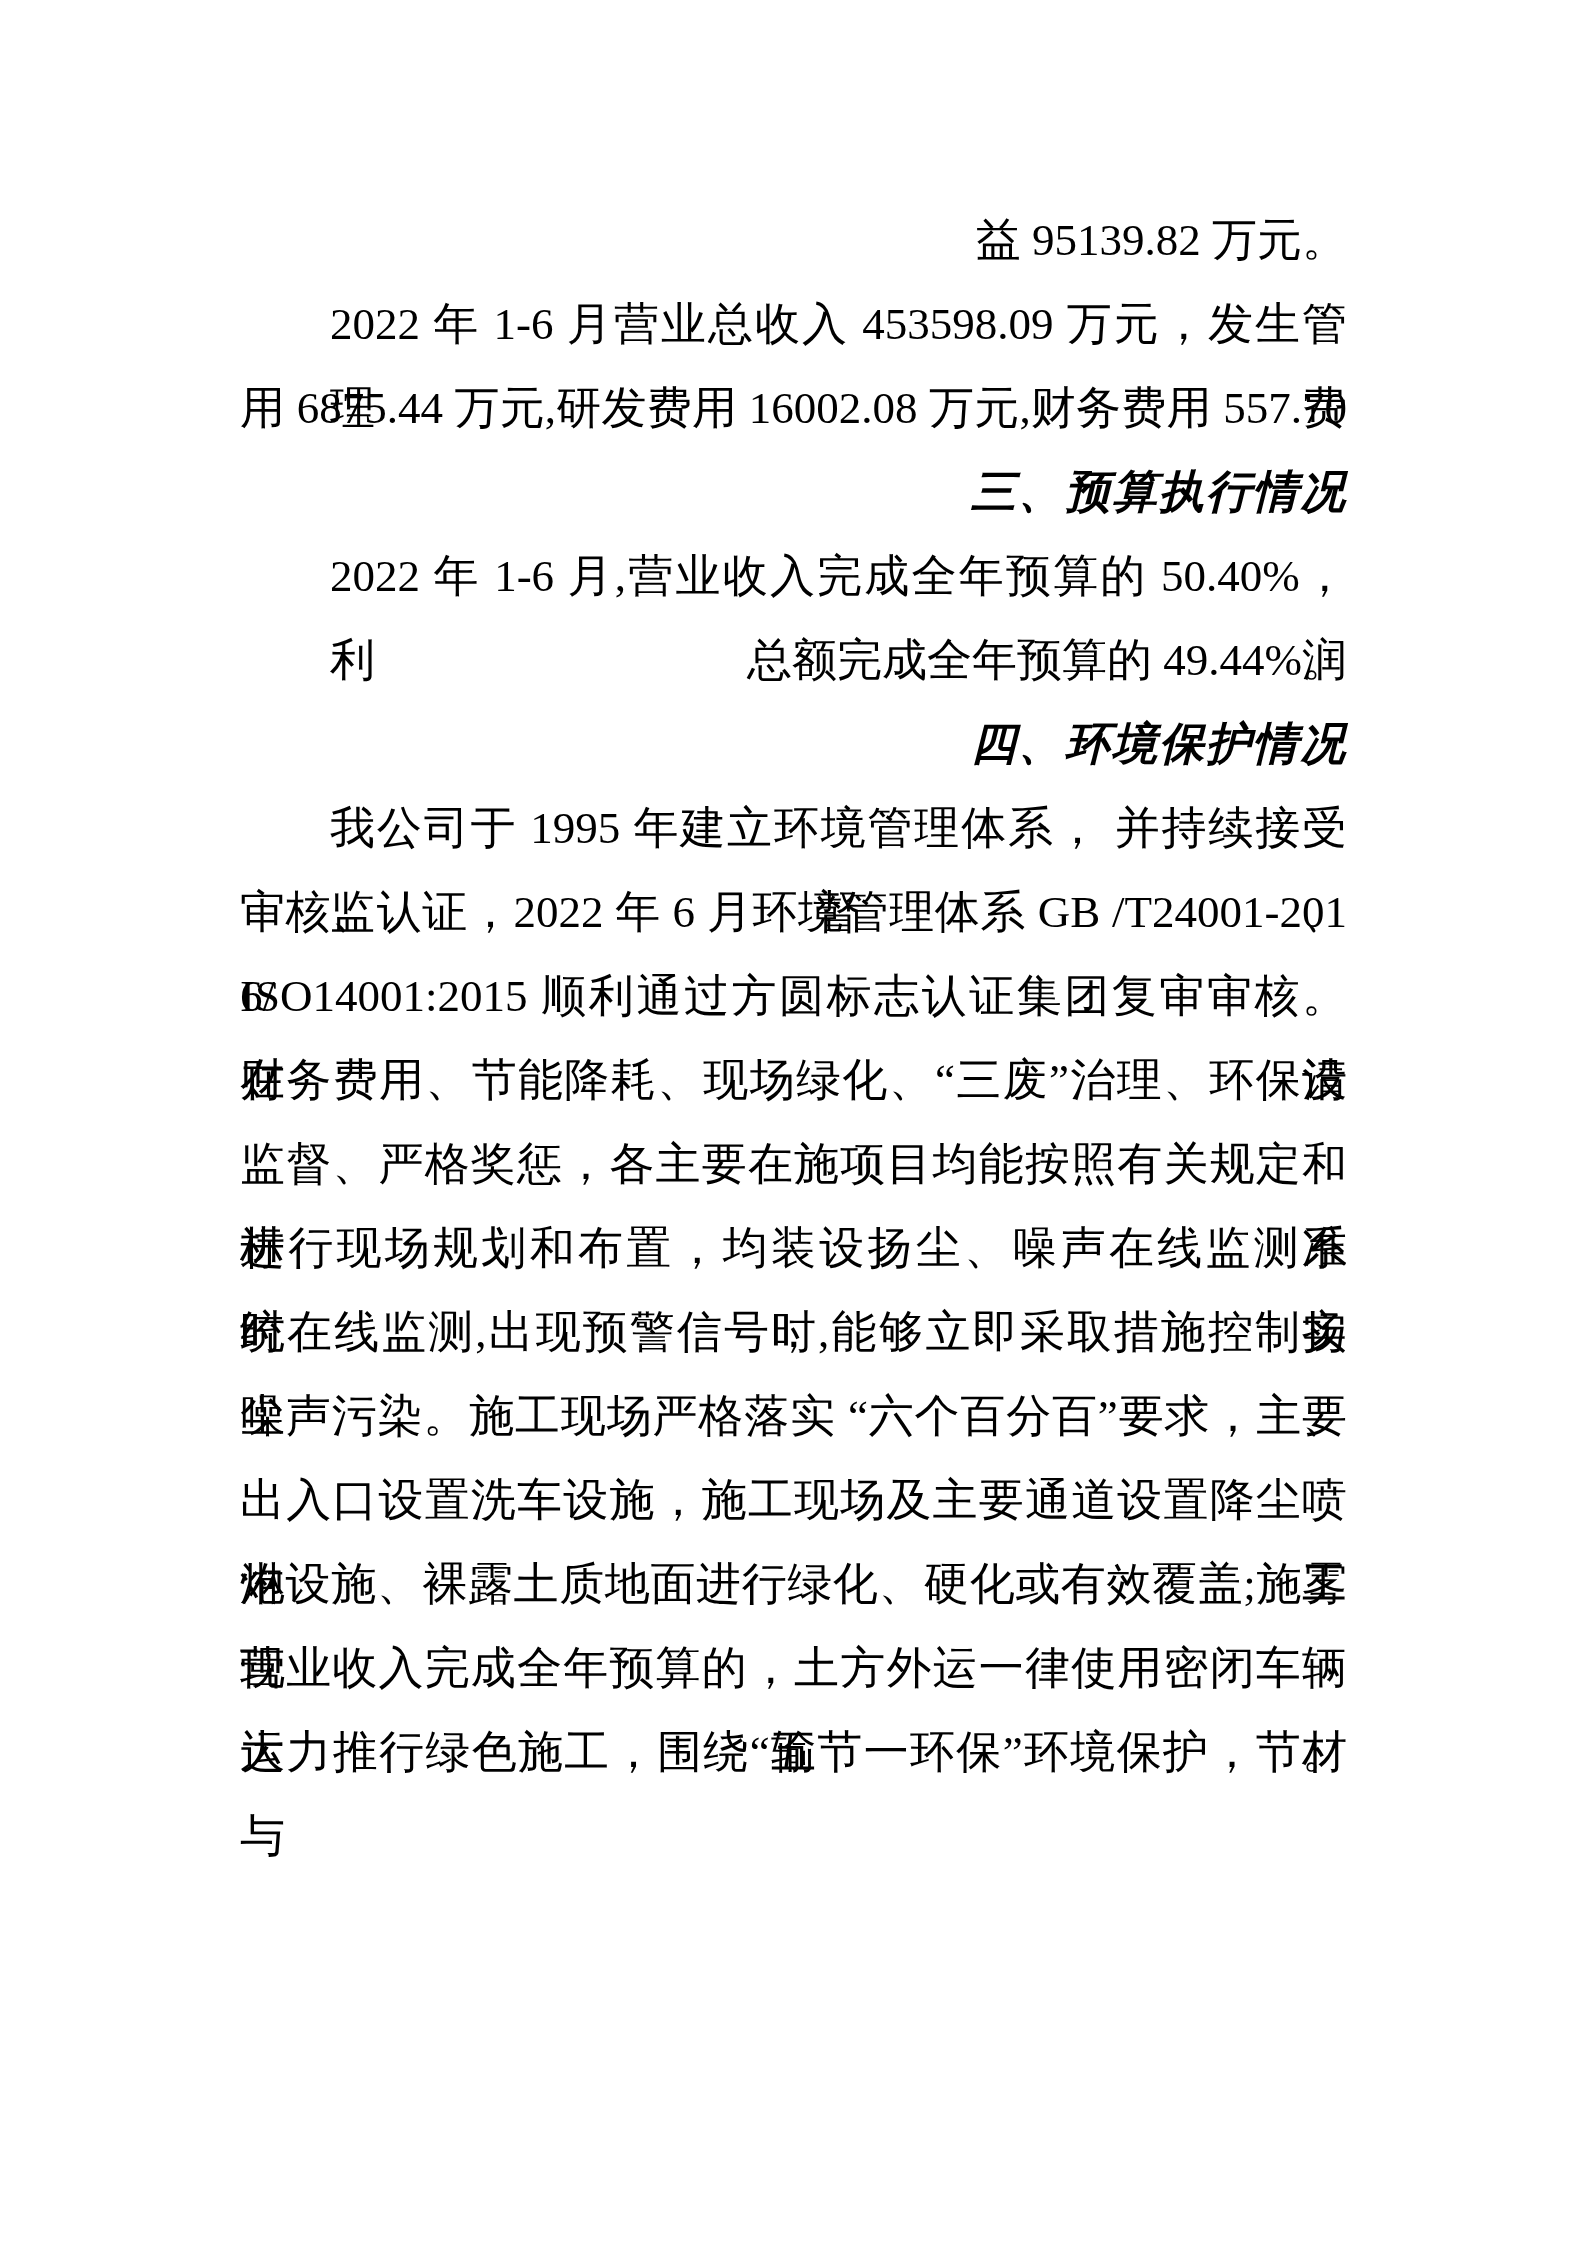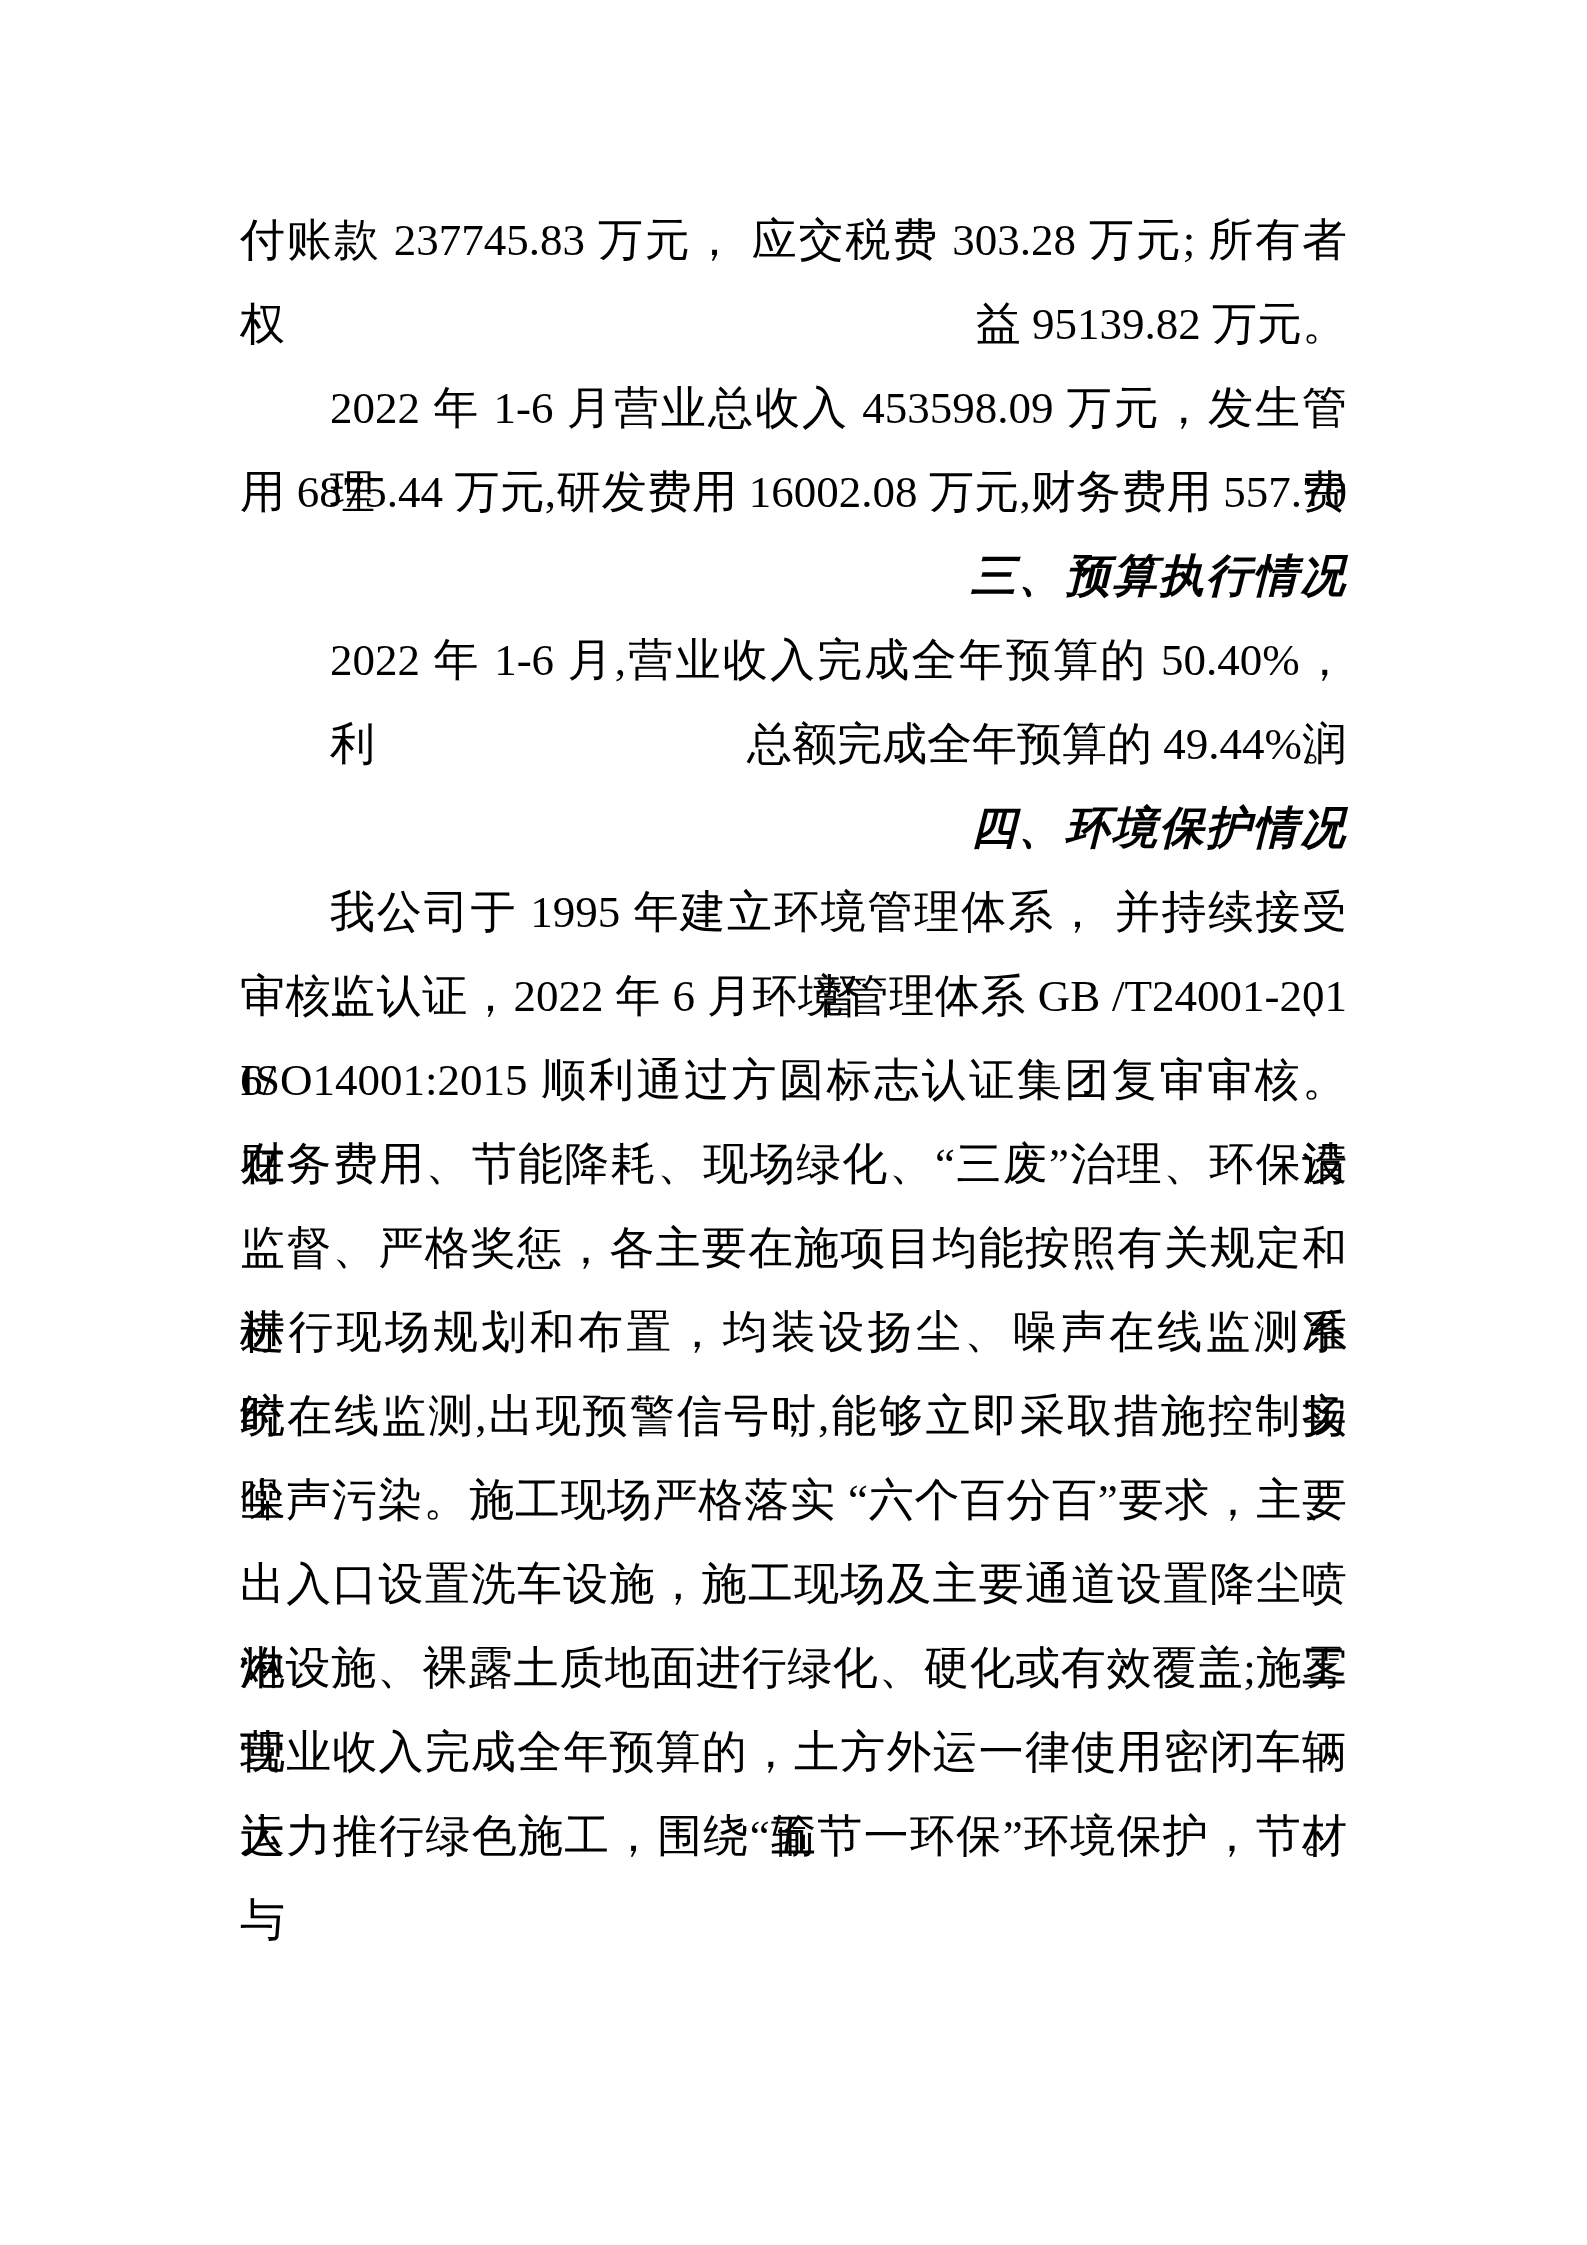--- a/index.html
+++ b/index.html
@@ -40,21 +40,20 @@
     font-weight: 700;
     letter-spacing: 2px;
     font-style: italic;
   }
 </style>
 </head>
 <body>
 
 <div class="doc-body" id="doc-body">
     <div>
-      <div class="line fill">付账款 237745.83 万元， 应交税费 303.28 万元; 所有者权</div>
       <div class="line">益 95139.82 万元。</div>
     </div>
     <div>
       <div class="line indent fill">2022 年 1-6 月营业总收入 453598.09 万元，发生管理费</div>
       <div class="line fill">用 6875.44 万元,研发费用 16002.08 万元,财务费用 557.70</div>
     </div>
     <div>
       <div class="line heading indent">三、预算执行情况</div>
     </div>
     <div>

